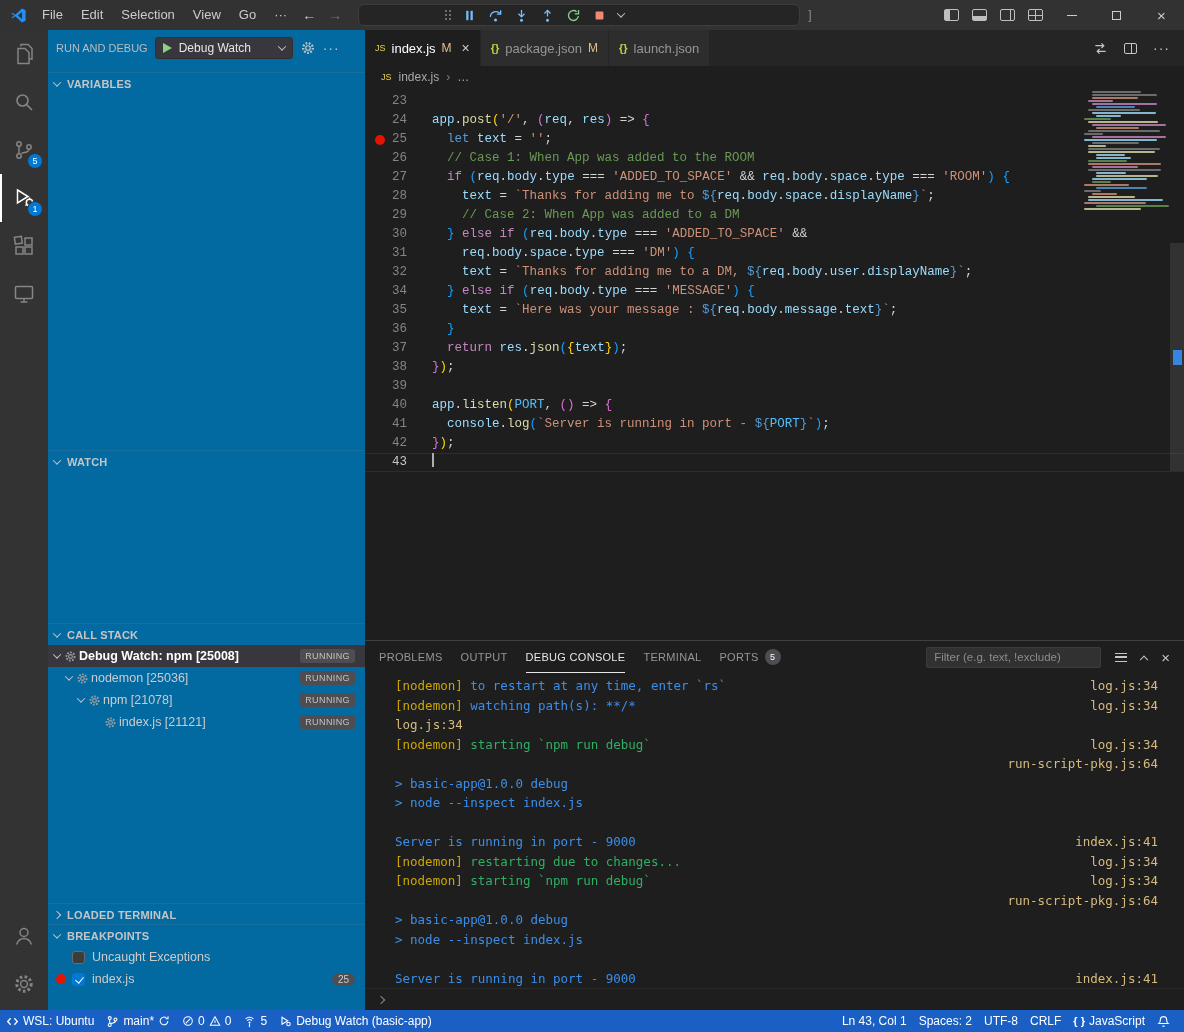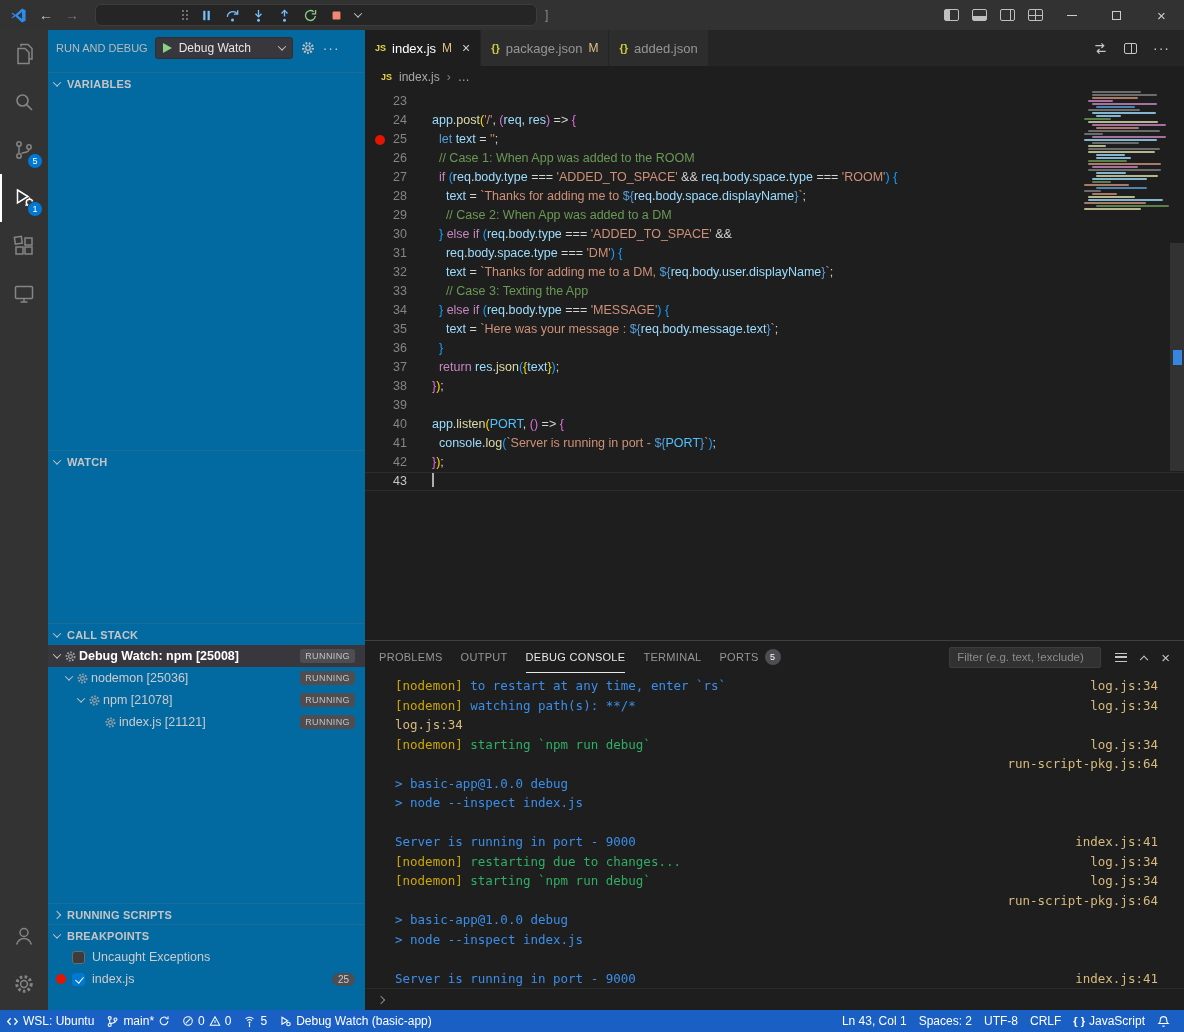--- a/index.html
+++ b/index.html
@@ -68,35 +68,35 @@
   .bp-check{width:13px;height:13px;border:1px solid #6b6b6b;border-radius:3px;background:#3c3c3c;margin-right:7px;position:relative;flex:none}
   .bp-check.checked{background:#0078d4;border-color:#0078d4}
   .bp-check.checked::after{content:"";position:absolute;left:3.5px;top:1px;width:4px;height:7px;border-right:1.6px solid #fff;border-bottom:1.6px solid #fff;transform:rotate(40deg)}
   .bp-badge{margin-left:auto;margin-right:10px;background:#4d4d52;color:#cccccc;font-size:10px;border-radius:9px;padding:1px 6px}
 
   
   .editorcol{flex:1;display:flex;flex-direction:column;min-width:0;background:#1e1e1e}
   .tabbar{height:36px;background:#252526;display:flex;align-items:stretch}
   .tab{display:flex;align-items:center;gap:6px;padding:0 10px;background:#2d2d2d;color:#969696;font-size:13px;border-right:1px solid #252526;white-space:nowrap}
   .tab.active{background:#1e1e1e;color:#ffffff}
-  .js-badge{font-weight:700;font-size:9px;color:#e8d44d}
+  .js-badge{font-weight:400;font-size:9px;color:#e8d44d}
   .json-badge{font-weight:700;font-size:11px;color:#cbcb41}
   .tab-mod{color:#e2c08d;font-size:12px}
   .tab-close{margin-left:4px;font-size:14px;color:#cccccc}
   .tab-actions{margin-left:auto;display:flex;align-items:center;gap:16px;padding-right:14px;color:#c5c5c5}
   .icon-split{width:13px;height:11px;border:1px solid #c5c5c5;border-radius:2px;position:relative}
   .icon-split::after{content:"";position:absolute;top:0;bottom:0;left:5.5px;width:1px;background:#c5c5c5}
   .dots{font-size:14px;letter-spacing:1px;color:#c5c5c5}
   .breadcrumbs{height:22px;display:flex;align-items:center;gap:7px;padding-left:16px;color:#a9a9a9;font-size:12px}
   .bc-sep{color:#7f7f7f}
 
   
   .codearea{flex:1;position:relative;overflow:hidden}
   .codescroll{position:absolute;inset:0;padding-top:4px}
-  .code-row{display:flex;height:19px;line-height:19px;font-family:Liberation Sans, sans-serif;font-size:12.5px;white-space:pre}
+  .code-row{display:flex;height:19px;line-height:19px;font-family:Liberation Mono, monospace;font-size:12.5px;white-space:pre}
   .code-row.cur{box-shadow:inset 0 1px 0 rgba(255,255,255,.07),inset 0 -1px 0 rgba(255,255,255,.07)}
   .gut{flex:0 0 67px;position:relative;text-align:right;color:#858585;padding-right:25px}
   .cur .gut{color:#c6c6c6}
   .gut .bp{position:absolute;left:10px;top:5px;width:10px;height:10px;border-radius:50%;background:#e51400}
   .code-text{flex:1;overflow:hidden}
   .caret{display:inline-block;width:1.5px;height:14px;background:#aeafad;vertical-align:-2px}
   .tk-v{color:#9cdcfe}.tk-f{color:#dcdcaa}.tk-k{color:#c586c0}.tk-d{color:#569cd6}
   .tk-s{color:#ce9178}.tk-c{color:#6a9955}.tk-p{color:#d4d4d4}.tk-C{color:#4fc1ff}
   .tk-b1{color:#ffd700}.tk-b2{color:#da70d6}.tk-b3{color:#179fff}.tk-i{color:#569cd6}
   .minimap{position:absolute;top:3px;right:14px;width:86px}
@@ -105,21 +105,21 @@
   .ruler-slider{position:absolute;left:0;right:0;top:155px;height:228px;background:rgba(121,121,121,.22)}
   .ruler-marker{position:absolute;right:2px;top:262px;width:9px;height:15px;background:#3794ff;opacity:.85}
 
   
   .panel{height:370px;display:flex;flex-direction:column;border-top:1px solid rgba(128,128,128,.35);background:#1e1e1e}
   .paneltabs{height:32px;display:flex;align-items:center;padding:0 14px;gap:18px;flex:none}
   .ptab{font-size:11px;letter-spacing:.3px;color:#969696;height:100%;display:flex;align-items:center;gap:6px;border-bottom:1px solid transparent;white-space:nowrap}
   .ptab.active{color:#e7e7e7;border-bottom-color:#e7e7e7}
   .ptab-badge{background:#4d4d52;color:#ffffff;font-size:9px;min-width:16px;height:16px;border-radius:9px;display:flex;align-items:center;justify-content:center;padding:0 3px}
   .panel-controls{margin-left:auto;display:flex;align-items:center;gap:14px}
-  .filter-input{width:152px;height:21px;background:#313132;border:1px solid #3c3c3c;border-radius:2px;color:#cccccc;font-size:11.5px;padding:0 7px;outline:none;font-family:"Liberation Sans",sans-serif}
+  .filter-input{width:175px;height:21px;background:#313132;border:1px solid #3c3c3c;border-radius:2px;color:#cccccc;font-size:11.5px;padding:0 7px;outline:none;font-family:"Liberation Sans",sans-serif}
   .filter-input::placeholder{color:#8c8c8c}
   .icon-lines{width:12px;height:9px;border-top:1.4px solid #c5c5c5;border-bottom:1.4px solid #c5c5c5;position:relative}
   .icon-lines::after{content:"";position:absolute;left:0;right:0;top:2.8px;height:1.4px;background:#c5c5c5}
   .panel-x{font-size:15px;color:#c5c5c5}
   .panelbody{flex:1;padding-top:3px;font-family:"DejaVu Sans Mono",monospace;font-size:12.5px;overflow:hidden;display:flex;flex-direction:column}
   .console-line{height:19.5px;line-height:19.5px;display:flex;padding:0 26px 0 30px;white-space:pre;flex:none}
   .console-left{flex:1;overflow:hidden}
   .console-link{color:#d7ba7d;}
   .cs-y{color:#cca700}.cs-bl{color:#3b8eea}.cs-gr{color:#2faf64}
   .prompt-row{height:22px;display:flex;align-items:center;padding-left:13px;border-top:1px solid rgba(128,128,128,.12);margin-top:auto}
@@ -137,20 +137,21 @@
 
 <div class="app">
 
   <header class="titlebar">
     <div class="tb-left">
       <span class="logo">
         <svg width="17" height="17" viewBox="0 0 24 24">
             <path fill="#2c8ceb" d="M17 2L7.5 11 3.5 8 2 9l4 3-4 3 1.5 1 4-3L17 22l5-2.5v-15L17 2zm0 5v10l-6-5 6-5z"></path>
           </svg>
       </span>
+      <nav class="menus"><span class="menu-item">File</span><span class="menu-item">Edit</span><span class="menu-item">Selection</span><span class="menu-item">View</span><span class="menu-item">Go</span><span class="menu-item">···</span></nav>
     </div>
     <div class="tb-center">
       <span class="nav-arrow">←</span>
       <span class="nav-arrow dim">→</span>
       <div class="command-center">
         <div class="debug-toolbar">
           <span class="gripper">
               <i></i>
               <i></i>
               <i></i>
@@ -366,21 +367,21 @@
               </span>
               <span class="cs-label">index.js [21121]</span>
               <span class="run-badge">RUNNING</span>
             </div>
           </div>
       </section>
 
       <section class="section" id="sec-loaded" style="top:873px;height:22px">
         <div class="sec-header">
           <span class="chev collapsed"></span>
-          <span>RUNNING SCRIPTS</span>
+          <span>LOADED TERMINAL</span>
         </div>
       </section>
 
       <section class="section" id="sec-breakpoints" style="top:894px;bottom:0">
         <div class="sec-header">
           <span class="chev"></span>
           <span>BREAKPOINTS</span>
         </div>
         <div id="breakpoint-rows">
             <div class="bp-row">
@@ -406,21 +407,21 @@
               <span class="tab-mod">M</span>
               <span class="tab-close">×</span>
             </div>
             <div class="tab">
               <span class="json-badge">{}</span>
               <span>package.json</span>
               <span class="tab-mod">M</span>
             </div>
             <div class="tab">
               <span class="json-badge">{}</span>
-              <span>added.json</span>
+              <span>launch.json</span>
             </div>
           </div>
         <div class="tab-actions">
           <span>
             <svg width="15" height="15" viewBox="0 0 16 16" fill="none" stroke="#c5c5c5" stroke-width="1.3">
                 <path d="M2.5 5h9M9 2.5L11.5 5 9 7.5"></path>
                 <path d="M13.5 11h-9M7 8.5L4.5 11 7 13.5"></path>
               </svg>
           </span>
           <span class="icon-split"></span>
@@ -440,21 +441,20 @@
             <div class="code-row"><span class="gut"><span>23</span></span><span class="code-text"></span></div>
             <div class="code-row"><span class="gut"><span>24</span></span><span class="code-text"><span class="tk-v">app</span><span class="tk-p">.</span><span class="tk-f">post</span><span class="tk-b1">(</span><span class="tk-s">'/'</span><span class="tk-p">, </span><span class="tk-b2">(</span><span class="tk-v">req</span><span class="tk-p">, </span><span class="tk-v">res</span><span class="tk-b2">)</span><span class="tk-p"> =&gt; </span><span class="tk-b2">{</span></span></div>
             <div class="code-row"><span class="gut"><span class="bp"></span><span>25</span></span><span class="code-text"><span class="tk-p">  </span><span class="tk-d">let</span><span class="tk-p"> </span><span class="tk-v">text</span><span class="tk-p"> = </span><span class="tk-s">''</span><span class="tk-p">;</span></span></div>
             <div class="code-row"><span class="gut"><span>26</span></span><span class="code-text"><span class="tk-c">  // Case 1: When App was added to the ROOM</span></span></div>
             <div class="code-row"><span class="gut"><span>27</span></span><span class="code-text"><span class="tk-p">  </span><span class="tk-k">if</span><span class="tk-p"> </span><span class="tk-b3">(</span><span class="tk-v">req</span><span class="tk-p">.</span><span class="tk-v">body</span><span class="tk-p">.</span><span class="tk-v">type</span><span class="tk-p"> === </span><span class="tk-s">'ADDED_TO_SPACE'</span><span class="tk-p"> &amp;&amp; </span><span class="tk-v">req</span><span class="tk-p">.</span><span class="tk-v">body</span><span class="tk-p">.</span><span class="tk-v">space</span><span class="tk-p">.</span><span class="tk-v">type</span><span class="tk-p"> === </span><span class="tk-s">'ROOM'</span><span class="tk-b3">)</span><span class="tk-p"> </span><span class="tk-b3">{</span></span></div>
             <div class="code-row"><span class="gut"><span>28</span></span><span class="code-text"><span class="tk-p">    </span><span class="tk-v">text</span><span class="tk-p"> = </span><span class="tk-s">`Thanks for adding me to </span><span class="tk-i">${</span><span class="tk-v">req</span><span class="tk-p">.</span><span class="tk-v">body</span><span class="tk-p">.</span><span class="tk-v">space</span><span class="tk-p">.</span><span class="tk-v">displayName</span><span class="tk-i">}</span><span class="tk-s">`</span><span class="tk-p">;</span></span></div>
             <div class="code-row"><span class="gut"><span>29</span></span><span class="code-text"><span class="tk-c">    // Case 2: When App was added to a DM</span></span></div>
             <div class="code-row"><span class="gut"><span>30</span></span><span class="code-text"><span class="tk-p">  </span><span class="tk-b3">}</span><span class="tk-p"> </span><span class="tk-k">else</span><span class="tk-p"> </span><span class="tk-k">if</span><span class="tk-p"> </span><span class="tk-b3">(</span><span class="tk-v">req</span><span class="tk-p">.</span><span class="tk-v">body</span><span class="tk-p">.</span><span class="tk-v">type</span><span class="tk-p"> === </span><span class="tk-s">'ADDED_TO_SPACE'</span><span class="tk-p"> &amp;&amp;</span></span></div>
             <div class="code-row"><span class="gut"><span>31</span></span><span class="code-text"><span class="tk-p">    </span><span class="tk-v">req</span><span class="tk-p">.</span><span class="tk-v">body</span><span class="tk-p">.</span><span class="tk-v">space</span><span class="tk-p">.</span><span class="tk-v">type</span><span class="tk-p"> === </span><span class="tk-s">'DM'</span><span class="tk-b3">)</span><span class="tk-p"> </span><span class="tk-b3">{</span></span></div>
             <div class="code-row"><span class="gut"><span>32</span></span><span class="code-text"><span class="tk-p">    </span><span class="tk-v">text</span><span class="tk-p"> = </span><span class="tk-s">`Thanks for adding me to a DM, </span><span class="tk-i">${</span><span class="tk-v">req</span><span class="tk-p">.</span><span class="tk-v">body</span><span class="tk-p">.</span><span class="tk-v">user</span><span class="tk-p">.</span><span class="tk-v">displayName</span><span class="tk-i">}</span><span class="tk-s">`</span><span class="tk-p">;</span></span></div>
-            <div class="code-row"><span class="gut"><span>33</span></span><span class="code-text"><span class="tk-c">    // Case 3: Texting the App</span></span></div>
             <div class="code-row"><span class="gut"><span>34</span></span><span class="code-text"><span class="tk-p">  </span><span class="tk-b3">}</span><span class="tk-p"> </span><span class="tk-k">else</span><span class="tk-p"> </span><span class="tk-k">if</span><span class="tk-p"> </span><span class="tk-b3">(</span><span class="tk-v">req</span><span class="tk-p">.</span><span class="tk-v">body</span><span class="tk-p">.</span><span class="tk-v">type</span><span class="tk-p"> === </span><span class="tk-s">'MESSAGE'</span><span class="tk-b3">)</span><span class="tk-p"> </span><span class="tk-b3">{</span></span></div>
             <div class="code-row"><span class="gut"><span>35</span></span><span class="code-text"><span class="tk-p">    </span><span class="tk-v">text</span><span class="tk-p"> = </span><span class="tk-s">`Here was your message : </span><span class="tk-i">${</span><span class="tk-v">req</span><span class="tk-p">.</span><span class="tk-v">body</span><span class="tk-p">.</span><span class="tk-v">message</span><span class="tk-p">.</span><span class="tk-v">text</span><span class="tk-i">}</span><span class="tk-s">`</span><span class="tk-p">;</span></span></div>
             <div class="code-row"><span class="gut"><span>36</span></span><span class="code-text"><span class="tk-p">  </span><span class="tk-b3">}</span></span></div>
             <div class="code-row"><span class="gut"><span>37</span></span><span class="code-text"><span class="tk-p">  </span><span class="tk-k">return</span><span class="tk-p"> </span><span class="tk-v">res</span><span class="tk-p">.</span><span class="tk-f">json</span><span class="tk-b3">(</span><span class="tk-b1">{</span><span class="tk-v">text</span><span class="tk-b1">}</span><span class="tk-b3">)</span><span class="tk-p">;</span></span></div>
             <div class="code-row"><span class="gut"><span>38</span></span><span class="code-text"><span class="tk-b2">}</span><span class="tk-b1">)</span><span class="tk-p">;</span></span></div>
             <div class="code-row"><span class="gut"><span>39</span></span><span class="code-text"></span></div>
             <div class="code-row"><span class="gut"><span>40</span></span><span class="code-text"><span class="tk-v">app</span><span class="tk-p">.</span><span class="tk-f">listen</span><span class="tk-b1">(</span><span class="tk-C">PORT</span><span class="tk-p">, </span><span class="tk-b2">()</span><span class="tk-p"> =&gt; </span><span class="tk-b2">{</span></span></div>
             <div class="code-row"><span class="gut"><span>41</span></span><span class="code-text"><span class="tk-p">  </span><span class="tk-v">console</span><span class="tk-p">.</span><span class="tk-f">log</span><span class="tk-b3">(</span><span class="tk-s">`Server is running in port - </span><span class="tk-i">${</span><span class="tk-C">PORT</span><span class="tk-i">}</span><span class="tk-s">`</span><span class="tk-b3">)</span><span class="tk-p">;</span></span></div>
             <div class="code-row"><span class="gut"><span>42</span></span><span class="code-text"><span class="tk-b2">}</span><span class="tk-b1">)</span><span class="tk-p">;</span></span></div>
             <div class="code-row cur"><span class="gut"><span>43</span></span><span class="code-text"><span class="caret"></span></span></div>

